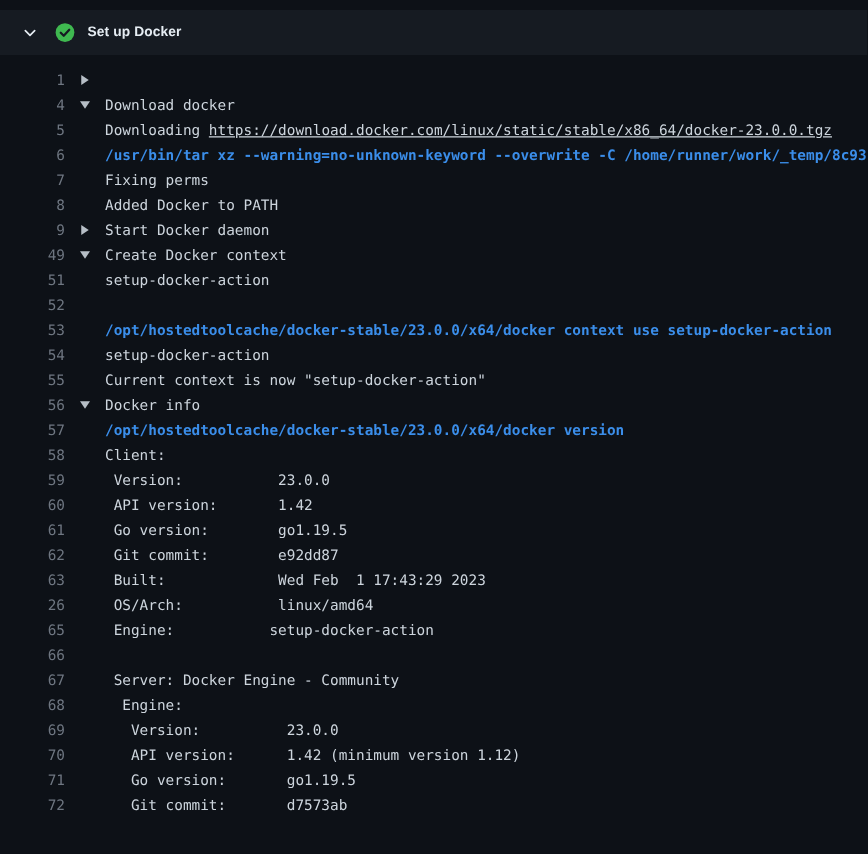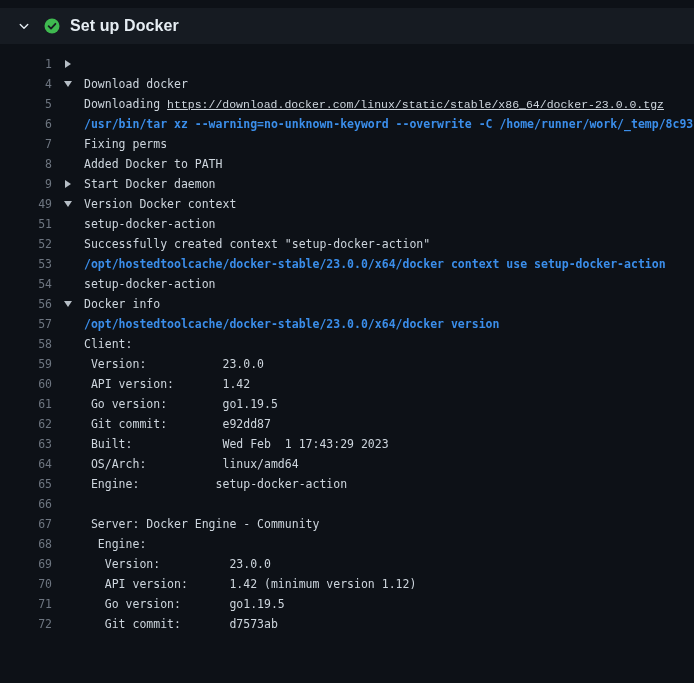--- a/index.html
+++ b/index.html
@@ -25,21 +25,21 @@
     display:flex;
     align-items:center;
     padding:0 16px;
     cursor:pointer;
   }
   .chev{display:inline-flex;width:16px;height:16px;align-items:center;justify-content:center;}
   .status{display:inline-flex;width:16px;height:16px;margin-left:12px;}
   .step-title{
     margin-left:10px;
     color:var(--title);
-    font-size:16px;
+    font-size:11px;
     font-weight:600;
     letter-spacing:.1px;
   }
   .log-area{
     padding-top:10px;
     font-family:"DejaVu Sans Mono","Liberation Mono",monospace;
     font-size:11.5px;
     color:var(--text);
   }
   .row{
@@ -65,21 +65,21 @@
     align-items:center;
     justify-content:center;
   }
   .txt{
     flex:1 1 auto;
     overflow:hidden;
     white-space:pre;
   }
   .seg-plain{color:var(--text);}
   .seg-command{color:var(--accent-blue);font-weight:bold;}
-  .seg-link{color:var(--text);text-decoration:underline;cursor:pointer;font-family:Liberation Mono, monospace;}
+  .seg-link{color:var(--text);text-decoration:underline;cursor:pointer;}
   .tri-right{
     display:inline-block;width:0;height:0;
     border-left:6px solid #b6bec6;
     border-top:4px solid transparent;
     border-bottom:4px solid transparent;
   }
   .tri-down{
     display:inline-block;width:0;height:0;
     border-top:6px solid #b6bec6;
     border-left:4px solid transparent;
@@ -105,34 +105,35 @@
 </div>
 
 <div class="log-area">
     <div class="row"><span class="num">1</span><span class="arrow"><i class="tri-right"></i></span></div>
     <div class="row"><span class="num">4</span><span class="arrow"><i class="tri-down"></i></span><span class="txt"><span class="seg-plain">Download docker</span></span></div>
     <div class="row"><span class="num">5</span><span class="arrow"></span><span class="txt"><span class="seg-plain">Downloading </span><span class="seg-link">https://download.docker.com/linux/static/stable/x86_64/docker-23.0.0.tgz</span></span></div>
     <div class="row"><span class="num">6</span><span class="arrow"></span><span class="txt"><span class="seg-command">/usr/bin/tar xz --warning=no-unknown-keyword --overwrite -C /home/runner/work/_temp/8c93</span></span></div>
     <div class="row"><span class="num">7</span><span class="arrow"></span><span class="txt"><span class="seg-plain">Fixing perms</span></span></div>
     <div class="row"><span class="num">8</span><span class="arrow"></span><span class="txt"><span class="seg-plain">Added Docker to PATH</span></span></div>
     <div class="row"><span class="num">9</span><span class="arrow"><i class="tri-right"></i></span><span class="txt"><span class="seg-plain">Start Docker daemon</span></span></div>
-    <div class="row"><span class="num">49</span><span class="arrow"><i class="tri-down"></i></span><span class="txt"><span class="seg-plain">Version Docker context</span></span></div>
+    <div class="row"><span class="num">49</span><span class="arrow"><i class="tri-down"></i></span><span class="txt"><span class="seg-plain">Create Docker context</span></span></div>
     <div class="row"><span class="num">51</span><span class="arrow"></span><span class="txt"><span class="seg-plain">setup-docker-action</span></span></div>
-    <div class="row"><span class="num">52</span><span class="arrow"></span><span class="txt"><span class="seg-plain">Successfully created context "setup-docker-action"</span></span></div>
+    <div class="row"><span class="num">52</span><span class="arrow"></span></div>
     <div class="row"><span class="num">53</span><span class="arrow"></span><span class="txt"><span class="seg-command">/opt/hostedtoolcache/docker-stable/23.0.0/x64/docker context use setup-docker-action</span></span></div>
     <div class="row"><span class="num">54</span><span class="arrow"></span><span class="txt"><span class="seg-plain">setup-docker-action</span></span></div>
+    <div class="row"><span class="num">55</span><span class="arrow"></span><span class="txt"><span class="seg-plain">Current context is now "setup-docker-action"</span></span></div>
     <div class="row"><span class="num">56</span><span class="arrow"><i class="tri-down"></i></span><span class="txt"><span class="seg-plain">Docker info</span></span></div>
     <div class="row"><span class="num">57</span><span class="arrow"></span><span class="txt"><span class="seg-command">/opt/hostedtoolcache/docker-stable/23.0.0/x64/docker version</span></span></div>
     <div class="row"><span class="num">58</span><span class="arrow"></span><span class="txt"><span class="seg-plain">Client:</span></span></div>
     <div class="row"><span class="num">59</span><span class="arrow"></span><span class="txt"><span class="seg-plain"> Version:           23.0.0</span></span></div>
     <div class="row"><span class="num">60</span><span class="arrow"></span><span class="txt"><span class="seg-plain"> API version:       1.42</span></span></div>
     <div class="row"><span class="num">61</span><span class="arrow"></span><span class="txt"><span class="seg-plain"> Go version:        go1.19.5</span></span></div>
     <div class="row"><span class="num">62</span><span class="arrow"></span><span class="txt"><span class="seg-plain"> Git commit:        e92dd87</span></span></div>
     <div class="row"><span class="num">63</span><span class="arrow"></span><span class="txt"><span class="seg-plain"> Built:             Wed Feb  1 17:43:29 2023</span></span></div>
-    <div class="row"><span class="num">64</span><span class="arrow"></span><span class="txt"><span class="seg-plain"> OS/Arch:           linux/amd64</span></span></div>
+    <div class="row"><span class="num">26</span><span class="arrow"></span><span class="txt"><span class="seg-plain"> OS/Arch:           linux/amd64</span></span></div>
     <div class="row"><span class="num">65</span><span class="arrow"></span><span class="txt"><span class="seg-plain"> Engine:           setup-docker-action</span></span></div>
     <div class="row"><span class="num">66</span><span class="arrow"></span><span class="txt"><span class="seg-plain"></span></span></div>
     <div class="row"><span class="num">67</span><span class="arrow"></span><span class="txt"><span class="seg-plain"> Server: Docker Engine - Community</span></span></div>
     <div class="row"><span class="num">68</span><span class="arrow"></span><span class="txt"><span class="seg-plain">  Engine:</span></span></div>
     <div class="row"><span class="num">69</span><span class="arrow"></span><span class="txt"><span class="seg-plain">   Version:          23.0.0</span></span></div>
     <div class="row"><span class="num">70</span><span class="arrow"></span><span class="txt"><span class="seg-plain">   API version:      1.42 (minimum version 1.12)</span></span></div>
     <div class="row"><span class="num">71</span><span class="arrow"></span><span class="txt"><span class="seg-plain">   Go version:       go1.19.5</span></span></div>
     <div class="row"><span class="num">72</span><span class="arrow"></span><span class="txt"><span class="seg-plain">   Git commit:       d7573ab</span></span></div>
   </div>
 

